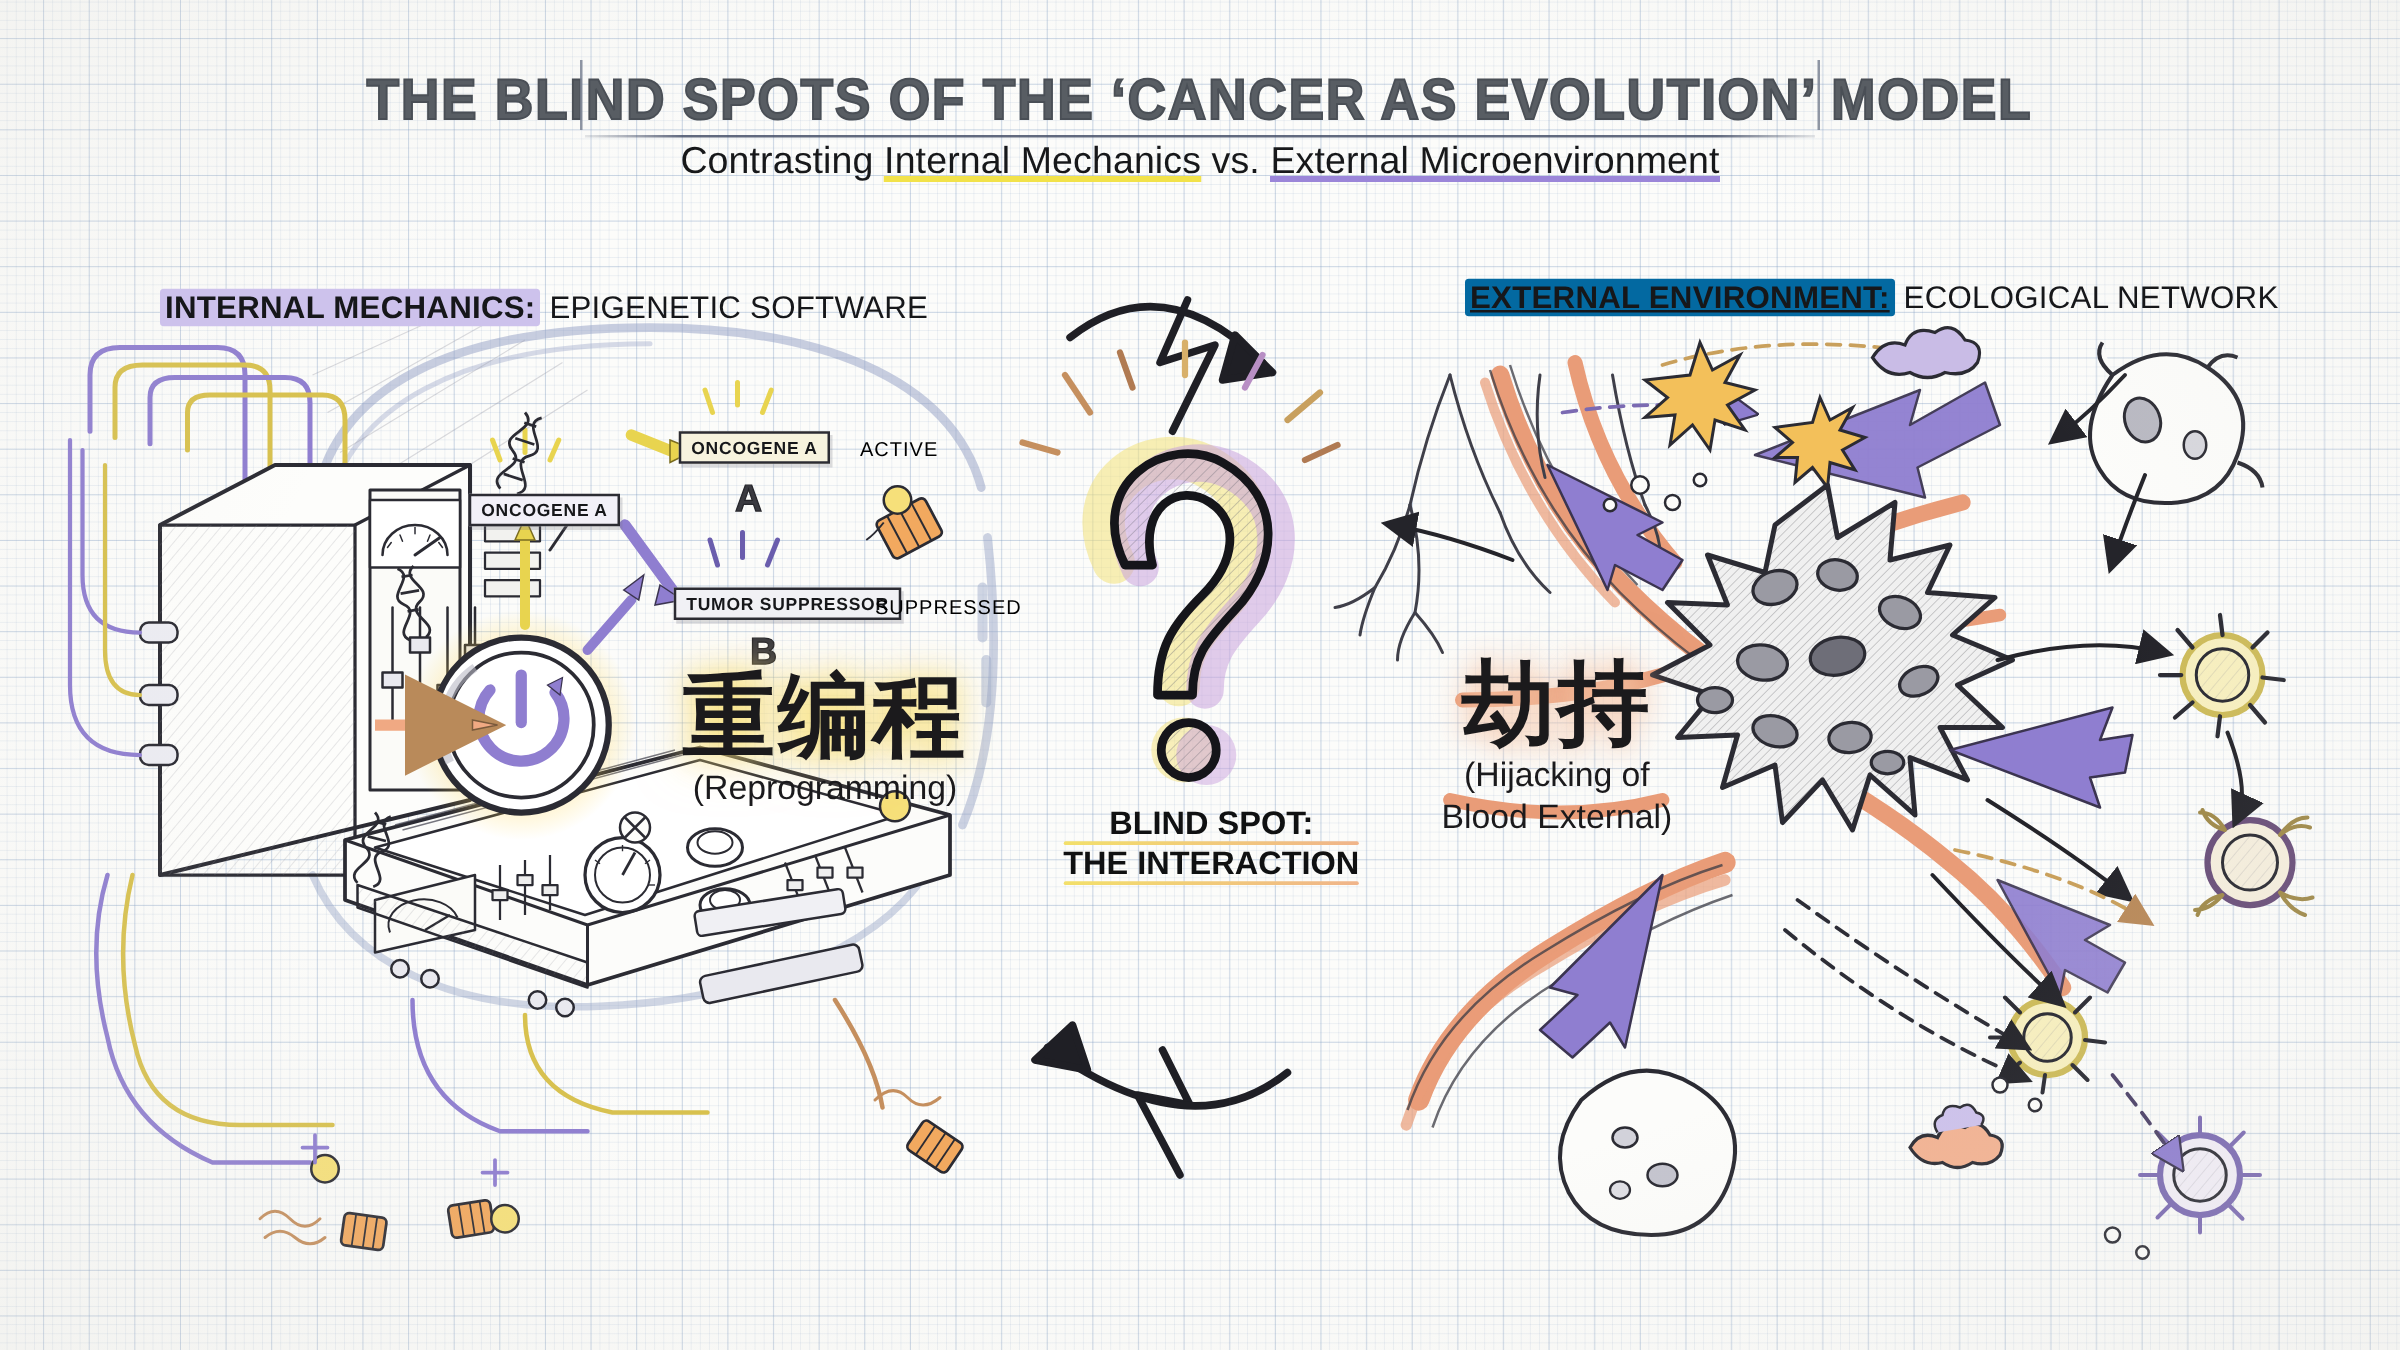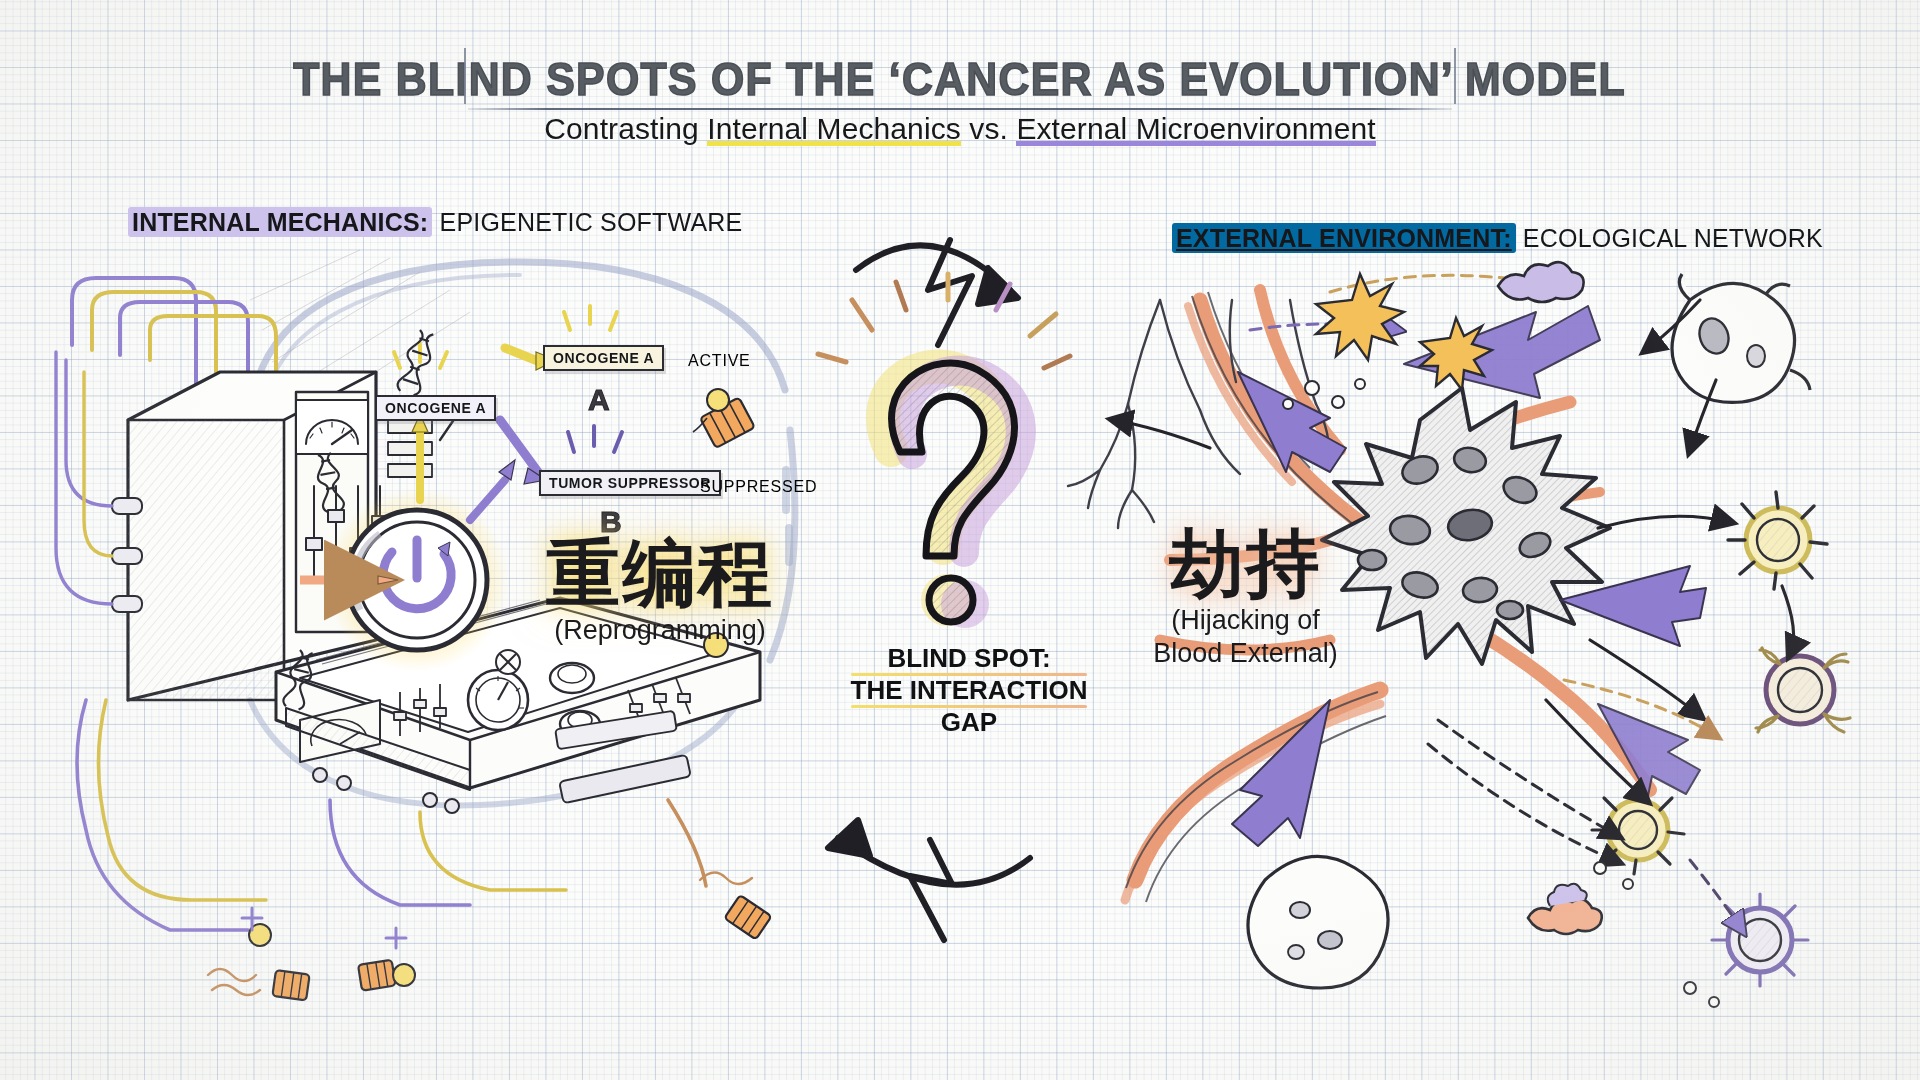--- a/index.html
+++ b/index.html
@@ -70,21 +70,21 @@
     background-image:linear-gradient(transparent 82%, #9b86d9 82%, #9b86d9 97%, transparent 97%);
     padding-bottom:2px;
   }
 
   
   .section-head{
     position:absolute;font-size:25px;letter-spacing:.2px;color:#16171a;
     font-family:"Liberation Sans Narrow","Liberation Sans",sans-serif;
     white-space:nowrap;
   }
-  #head-left{left:128px;top:208px;text-align:center;}
+  #head-left{left:128px;top:232px;text-align:center;}
   #head-right{left:1172px;top:224px;}
   .hl-strong{font-weight:700;padding:1px 4px;border-radius:3px;}
   .hl-purple{background:#cdc2ec;}
   .hl-peach{background:#0369a1;text-decoration:underline;}
   .head-rest{font-weight:400;}
 
   
   #blind-spot-text{
     position:absolute;left:835px;top:644px;width:268px;text-align:center;
     font-size:26px;font-weight:700;line-height:1.12;color:#101112;
@@ -671,14 +671,13 @@
 
 <div class="cjk" id="cjk-right">
   <span class="han">劫持</span>
   <span class="rom">(Hijacking of</span>
   <span class="rom">Blood External)</span>
 </div>
 
 <div id="blind-spot-text">
   <span class="l">BLIND SPOT:</span>
   <span class="l">THE INTERACTION</span>
-  <span class="l nounder">GAP</span>
 </div>
 
 </body></html>

